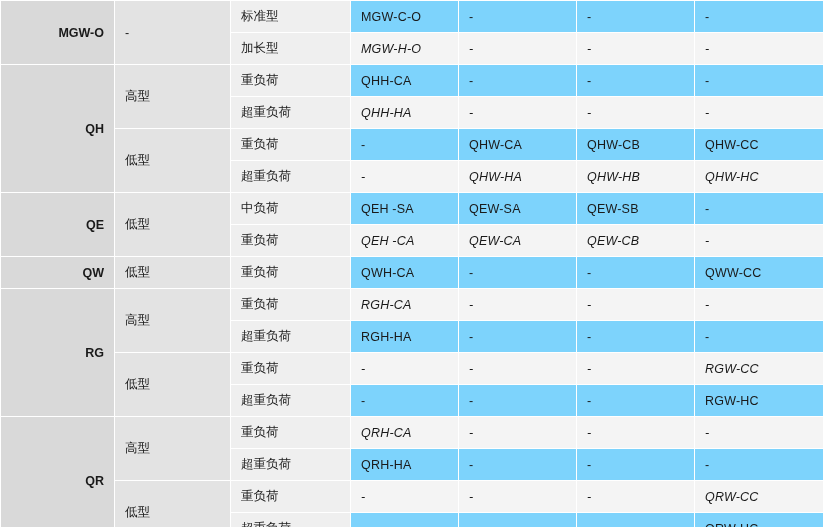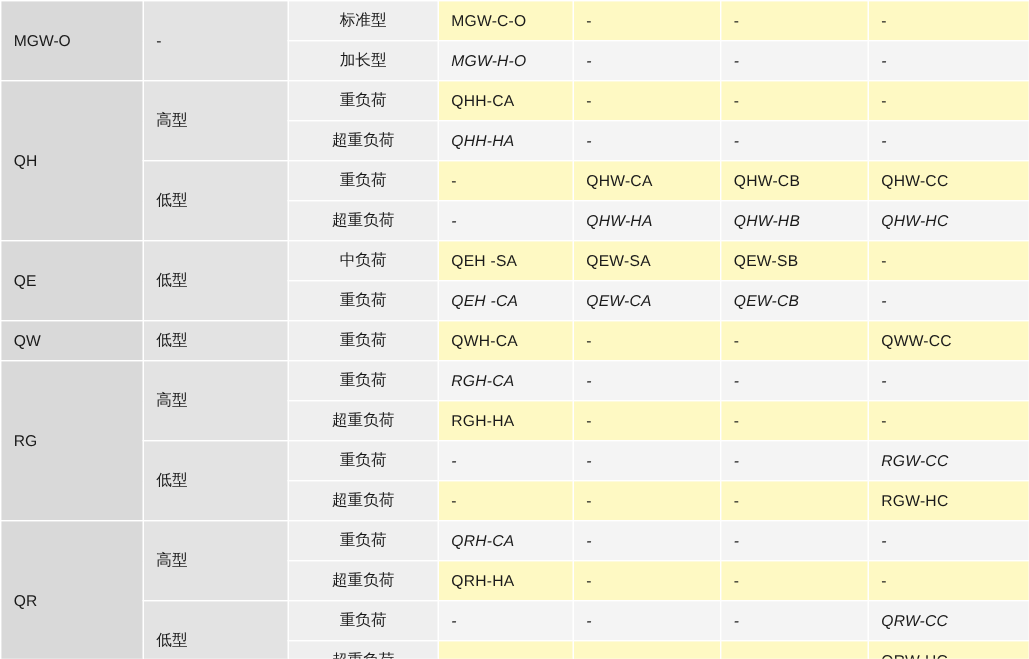--- a/index.html
+++ b/index.html
@@ -34,32 +34,32 @@
   col.c2 { width: 120px; }
   col.c3 { width: 108px; }
   col.c4 { width: 118px; }
   col.c5 { width: 118px; }
   col.c6 { width: 129px; }
 
   
   .sh-dark   { background: #d9d9d9; }
   .sh-mid    { background: #e3e3e3; }
   .sh-light  { background: #efefef; }
-  .sh-data   { background: #fef9c3; }
+  .sh-data   { background: #7dd3fc; }
   .sh-data-alt { background: #f4f4f4; font-style: italic; }
 
   .group-cell {
-    font-weight: normal;
-    text-align: left;
+    font-weight: bold;
+    text-align: right;
   }
   .type-cell {
     text-align: left;
   }
   .load-cell {
-    text-align: center;
+    text-align: left;
   }
   .model-cell {
     text-align: left;
     letter-spacing: 0.2px;
   }
 </style>
 </head>
 <body>
 
 <table class="spec-table">

